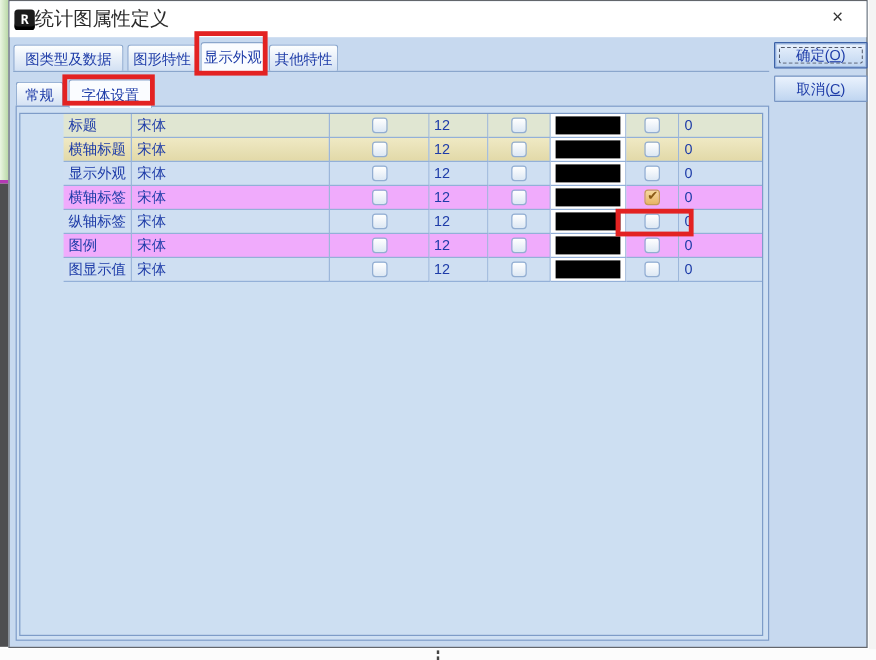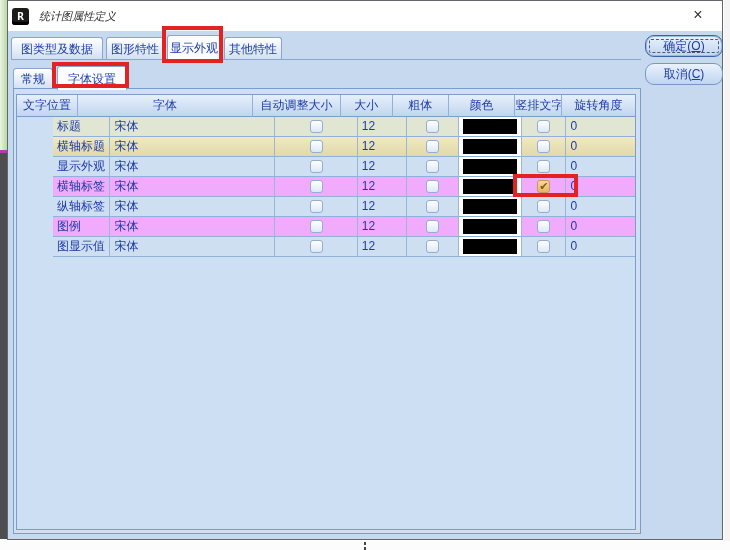--- a/index.html
+++ b/index.html
@@ -21,21 +21,21 @@
   
   .dialog{
     position:absolute;left:7px;top:0;width:716px;height:540px;
     background:#c7d9ef;border:1px solid #63666b;box-sizing:border-box;
   }
   .titlebar{position:absolute;left:0;top:0;width:100%;height:30px;background:#ffffff;
     display:flex;align-items:center;}
   .app-icon{width:17px;height:17px;margin-left:4px;background:#1b1b1b;border-radius:3px;
     color:#fff;font-weight:bold;font-size:11px;display:flex;align-items:center;justify-content:center;
     font-family:"DejaVu Sans Mono",monospace;box-shadow:inset 0 -3px 0 #000;}
-  .title-text{margin-left:10px;color:#2b2b2b;font-size:11px;font-style:italic;}
+  .title-text{margin-left:0;color:#2b2b2b;font-size:16px;}
   .close-x{position:absolute;right:14px;top:4px;width:20px;height:20px;color:#333;
     font-size:16px;line-height:20px;text-align:center;cursor:default;}
 
   
   .tabstrip{position:absolute;left:3px;top:32px;width:630px;height:26px;
     display:flex;align-items:flex-end;border-bottom:1px solid #8aa6cc;}
   .tab{height:22px;line-height:22px;text-align:center;overflow:hidden;white-space:nowrap;
     border:1px solid #8aa6cc;border-bottom:none;border-radius:3px 3px 0 0;margin-right:3px;
     background:linear-gradient(#feffff,#d2e0f3);color:#1e3ca8;box-sizing:border-box;margin-top:28px;}
   .tab.active{height:25px;line-height:25px;background:#fafcff;position:relative;z-index:2;margin-bottom:-1px;}
@@ -71,21 +71,21 @@
   .tone-khaki .cell{background:linear-gradient(#efe9c4,#e2d9a8);}
   .tone-light .cell{background:#cfdff2;}
   .tone-dark  .cell{background:#f0abfc;}
   .cell.colorcell{background:#ffffff !important;padding:2px 4px;}
   .swatch{width:100%;height:15px;background:#000;}
   .cb{width:13px;height:13px;border:1px solid #93aed2;border-radius:3px;box-sizing:border-box;
     background:linear-gradient(#ffffff,#dde8f4);font-size:11px;line-height:11px;text-align:center;color:transparent;}
   .cb.checked{background:linear-gradient(#f6d89e,#e8b465);border-color:#c69a55;color:#8a5a16;font-weight:bold;}
 
   
-  .btn{position:absolute;width:78px;height:22px;border-radius:9px;box-sizing:border-box;
+  .btn{position:absolute;width:78px;height:22px;border-radius:1px;box-sizing:border-box;
     color:#1e3ca8;font-size:12px;display:flex;align-items:center;justify-content:center;
     background:linear-gradient(#eaf2fd,#bfd5f0);}
   .btn .u{text-decoration:underline;}
   .btn-ok{left:637px;top:34px;border:1px solid #3c62a8;box-shadow:inset 0 0 0 1px #9db9e0;}
   .btn-ok .focus-ring{position:absolute;left:3px;top:3px;right:3px;bottom:3px;border:1px dashed #50586a;border-radius:2px;}
   .btn-cancel{left:637px;top:62px;border:1px solid #7a97c4;}
 
   
   .anno{position:absolute;border:4px solid #e32222;box-sizing:border-box;z-index:20;}
   .anno1{left:162px;top:26px;width:61px;height:37px;}
@@ -118,30 +118,20 @@
     <div class="tab w4">其他特性</div>
   </div>
 
   <div class="subtabstrip">
     <div class="subtab w1">常规</div>
     <div class="subtab w2 active">字体设置</div>
   </div>
 
   <div class="panel">
     <div class="grid">
-      <div class="grid-header">
-        <div class="hcell c0">文字位置</div>
-        <div class="hcell c1">字体</div>
-        <div class="hcell c2">自动调整大小</div>
-        <div class="hcell c3">大小</div>
-        <div class="hcell c4">粗体</div>
-        <div class="hcell c5">颜色</div>
-        <div class="hcell c6">竖排文字</div>
-        <div class="hcell c7">旋转角度</div>
-      </div>
       <div id="grid-rows">
           <div class="grow tone-cream">
     <div class="cell txt c0">标题</div>
     <div class="cell txt c1">宋体</div>
     <div class="cell ctr c2">
               <div class="cb"></div>
             </div>
     <div class="cell txt c3">12</div>
     <div class="cell ctr c4">
               <div class="cb"></div>

